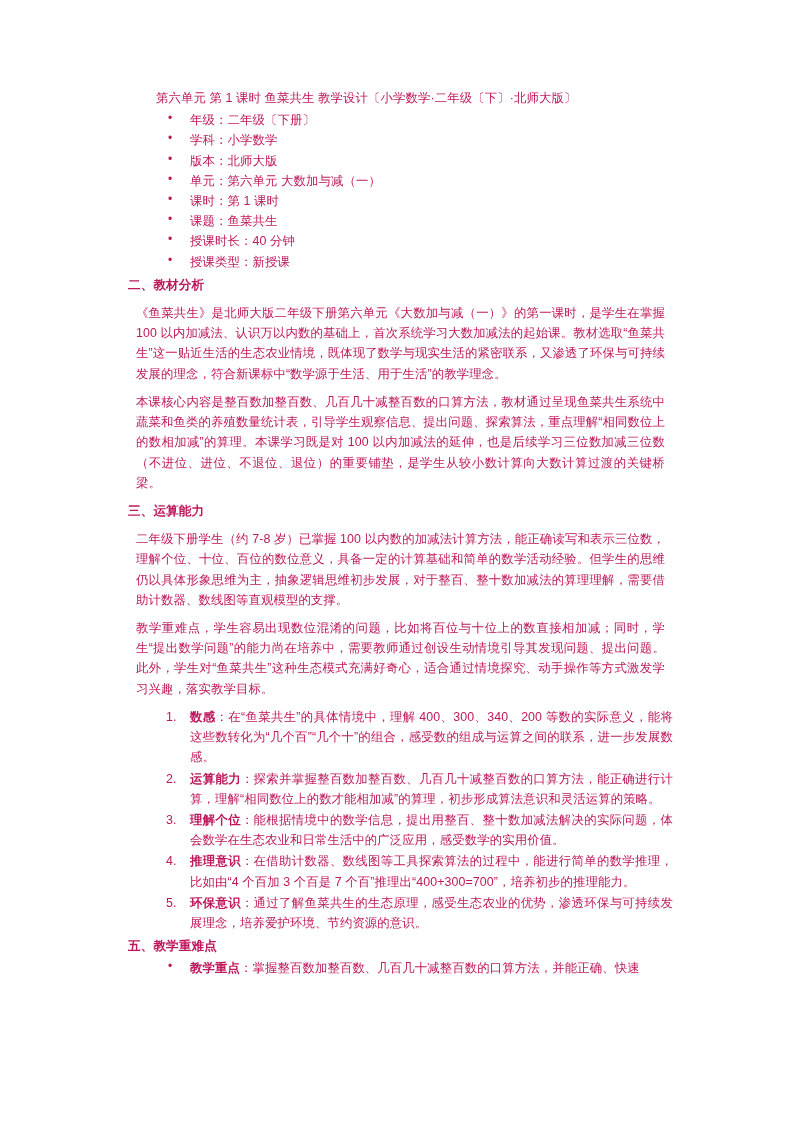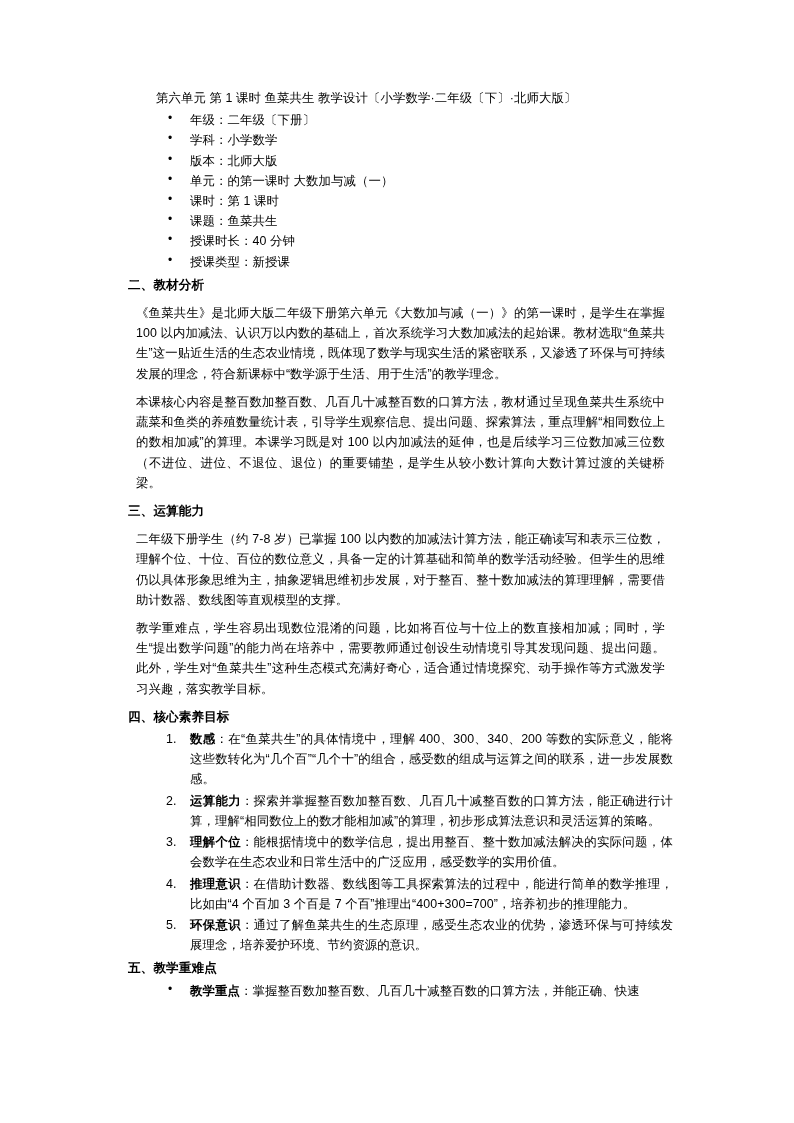--- a/index.html
+++ b/index.html
@@ -6,21 +6,21 @@
     margin: 0;
     padding: 0;
     background: #ffffff;
   }
   .page {
     position: relative;
     width: 794px;
     height: 1123px;
     background: #ffffff;
     font-family: "Liberation Sans", sans-serif;
-    color: #000000;
+    color: #be185d;
     box-sizing: border-box;
     overflow: hidden;
   }
   .content {
     position: absolute;
     left: 128px;
     top: 88px;
     width: 545px;
   }
   .doc-title {
@@ -94,36 +94,35 @@
 
 <div class="page">
   <div class="content">
 
     <div class="doc-title">第六单元 第 1 课时  鱼菜共生 教学设计〔小学数学·二年级〔下〕·北师大版〕</div>
 
     <ul class="bullets">
       <li><span>年级：二年级〔下册〕</span></li>
       <li><span>学科：小学数学</span></li>
       <li><span>版本：北师大版</span></li>
-      <li><span>单元：的第一课时  大数加与减（一）</span></li>
+      <li><span>单元：第六单元  大数加与减（一）</span></li>
       <li><span>课时：第 1 课时</span></li>
       <li><span>课题：鱼菜共生</span></li>
       <li><span>授课时长：40 分钟</span></li>
       <li><span>授课类型：新授课</span></li>
     </ul>
 
     <h2 class="sec">二、教材分析</h2>
     <p class="para">《鱼菜共生》是北师大版二年级下册第六单元《大数加与减（一）》的第一课时，是学生在掌握 100 以内加减法、认识万以内数的基础上，首次系统学习大数加减法的起始课。教材选取“鱼菜共生”这一贴近生活的生态农业情境，既体现了数学与现实生活的紧密联系，又渗透了环保与可持续发展的理念，符合新课标中“数学源于生活、用于生活”的教学理念。</p>
     <p class="para">本课核心内容是整百数加整百数、几百几十减整百数的口算方法，教材通过呈现鱼菜共生系统中蔬菜和鱼类的养殖数量统计表，引导学生观察信息、提出问题、探索算法，重点理解“相同数位上的数相加减”的算理。本课学习既是对 100 以内加减法的延伸，也是后续学习三位数加减三位数（不进位、进位、不退位、退位）的重要铺垫，是学生从较小数计算向大数计算过渡的关键桥梁。</p>
 
     <h2 class="sec">三、运算能力</h2>
     <p class="para">二年级下册学生（约 7-8 岁）已掌握 100 以内数的加减法计算方法，能正确读写和表示三位数，理解个位、十位、百位的数位意义，具备一定的计算基础和简单的数学活动经验。但学生的思维仍以具体形象思维为主，抽象逻辑思维初步发展，对于整百、整十数加减法的算理理解，需要借助计数器、数线图等直观模型的支撑。</p>
     <p class="para">教学重难点，学生容易出现数位混淆的问题，比如将百位与十位上的数直接相加减；同时，学生“提出数学问题”的能力尚在培养中，需要教师通过创设生动情境引导其发现问题、提出问题。此外，学生对“鱼菜共生”这种生态模式充满好奇心，适合通过情境探究、动手操作等方式激发学习兴趣，落实教学目标。</p>
 
-    <h2 class="sec">四、核心素养目标</h2>
     <ol class="numlist">
       <li><span class="b">数感</span><span>：在“鱼菜共生”的具体情境中，理解 400、300、340、200 等数的实际意义，能将这些数转化为“几个百”“几个十”的组合，感受数的组成与运算之间的联系，进一步发展数感。</span></li>
       <li><span class="b">运算能力</span><span>：探索并掌握整百数加整百数、几百几十减整百数的口算方法，能正确进行计算，理解“相同数位上的数才能相加减”的算理，初步形成算法意识和灵活运算的策略。</span></li>
       <li><span class="b">理解个位</span><span>：能根据情境中的数学信息，提出用整百、整十数加减法解决的实际问题，体会数学在生态农业和日常生活中的广泛应用，感受数学的实用价值。</span></li>
       <li><span class="b">推理意识</span><span>：在借助计数器、数线图等工具探索算法的过程中，能进行简单的数学推理，比如由“4 个百加 3 个百是 7 个百”推理出“400+300=700”，培养初步的推理能力。</span></li>
       <li><span class="b">环保意识</span><span>：通过了解鱼菜共生的生态原理，感受生态农业的优势，渗透环保与可持续发展理念，培养爱护环境、节约资源的意识。</span></li>
     </ol>
 
     <h2 class="sec">五、教学重难点</h2>
     <ul class="bullets">

